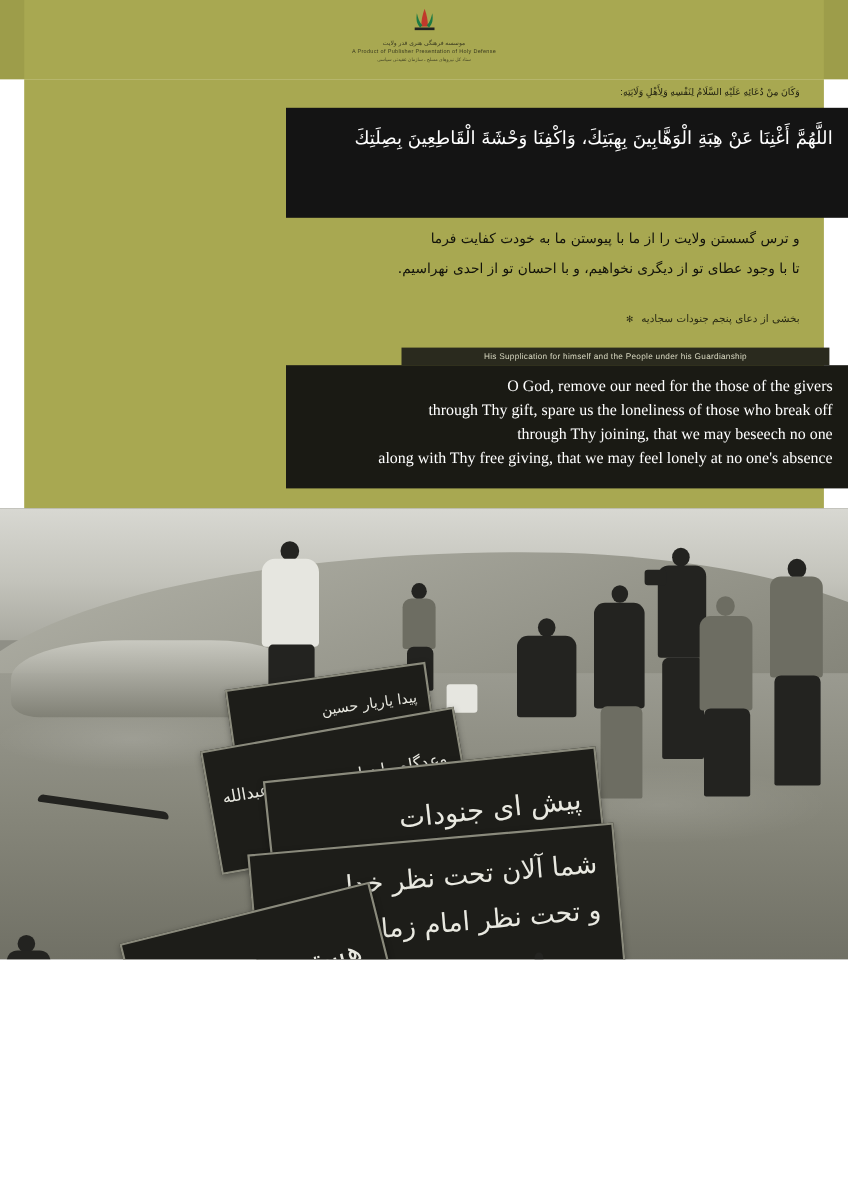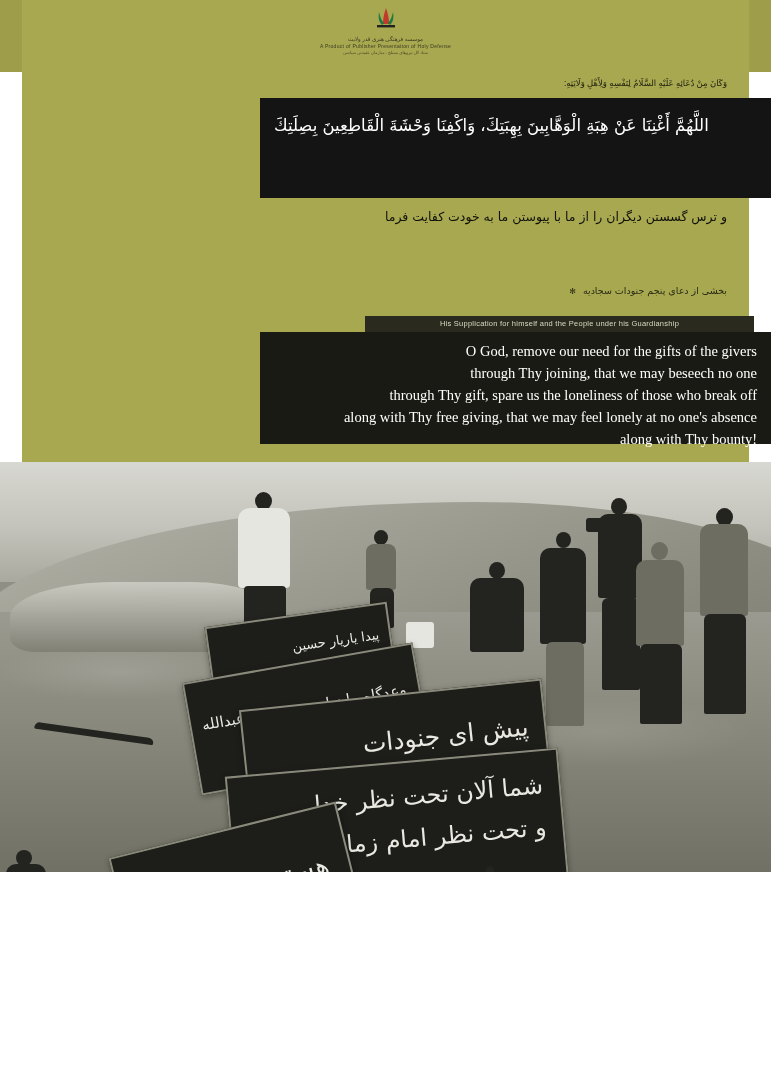--- a/index.html
+++ b/index.html
@@ -107,21 +107,21 @@
     top: 26px;
     width: 511px;
     height: 100px;
     background: #141414;
     box-sizing: border-box;
     padding: 12px 14px 8px 14px;
   }
   .arabic-band .ar-line {
     color: #ffffff;
     direction: rtl;
-    text-align: left;
+    text-align: right;
     font-family: "DejaVu Sans", sans-serif;
     font-size: 16.5px;
     line-height: 1.95;
     white-space: nowrap;
     letter-spacing: 0.2px;
   }
 
   
   .farsi-block {
     position: absolute;
@@ -337,36 +337,36 @@
 
   <div class="olive-block">
 
     <div class="intro-line">وَكَانَ مِنْ دُعَائِهِ عَلَيْهِ السَّلَامُ لِنَفْسِهِ وَلِأَهْلِ وَلَايَتِهِ:</div>
 
     <div class="arabic-band">
       <div class="ar-line">اللَّهُمَّ أَغْنِنَا عَنْ هِبَةِ الْوَهَّابِينَ بِهِبَتِكَ، وَاكْفِنَا وَحْشَةَ الْقَاطِعِينَ بِصِلَتِكَ</div>
     </div>
 
     <div class="farsi-block">
-      <div class="fa-line">و ترس گسستن دیگران را از ما با پیوستن ما به خودت کفایت فرما</div>
+      <div class="fa-line">و ترس گسستن ولایت را از ما با پیوستن ما به خودت کفایت فرما</div>
+      <div class="fa-line">تا با وجود عطای تو از دیگری نخواهیم، و با احسان تو از احدی نهراسیم.</div>
     </div>
 
     <div class="farsi-source">
       <span>بخشی از دعای پنجم جنودات سجادیه</span>
       <span class="star">✻</span>
     </div>
 
     <div class="en-subtitle-band">His Supplication for himself and the People under his Guardianship</div>
 
     <div class="en-block">
-      <div class="en-line">O God, remove our need for the gifts of the givers</div>
+      <div class="en-line">O God, remove our need for the those of the givers</div>
+      <div class="en-line">through Thy gift, spare us the loneliness of those who break off</div>
       <div class="en-line">through Thy joining, that we may beseech no one</div>
-      <div class="en-line">through Thy gift, spare us the loneliness of those who break off</div>
       <div class="en-line">along with Thy free giving, that we may feel lonely at no one's absence</div>
-      <div class="en-line">along with Thy bounty!</div>
     </div>
   </div>
 
   <div class="photo">
     <div class="sky"></div>
     <div class="hill"></div>
     <div class="ground"></div>
     <div class="ground-tex"></div>
     <div class="rockline"></div>
 

